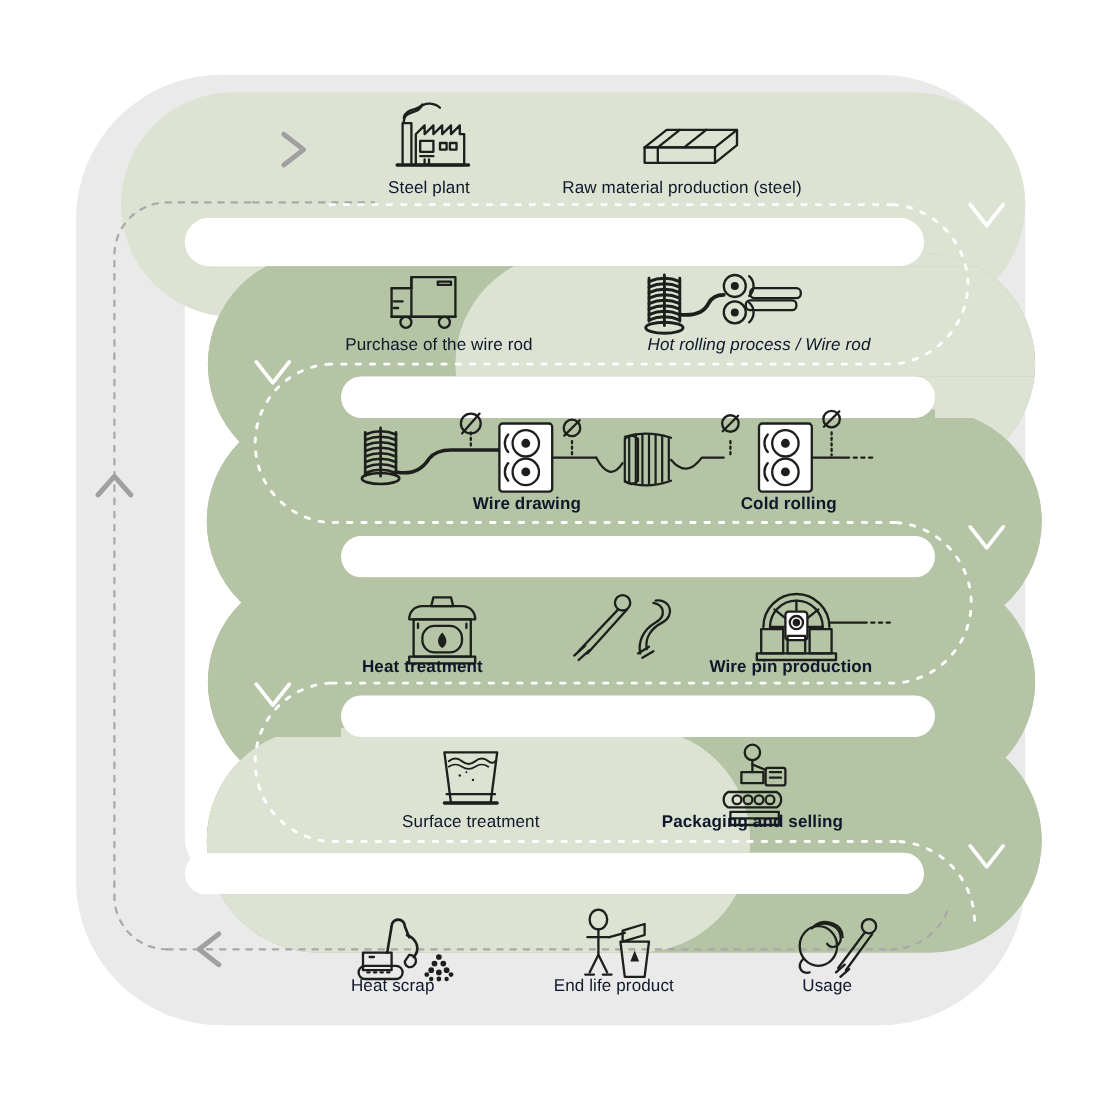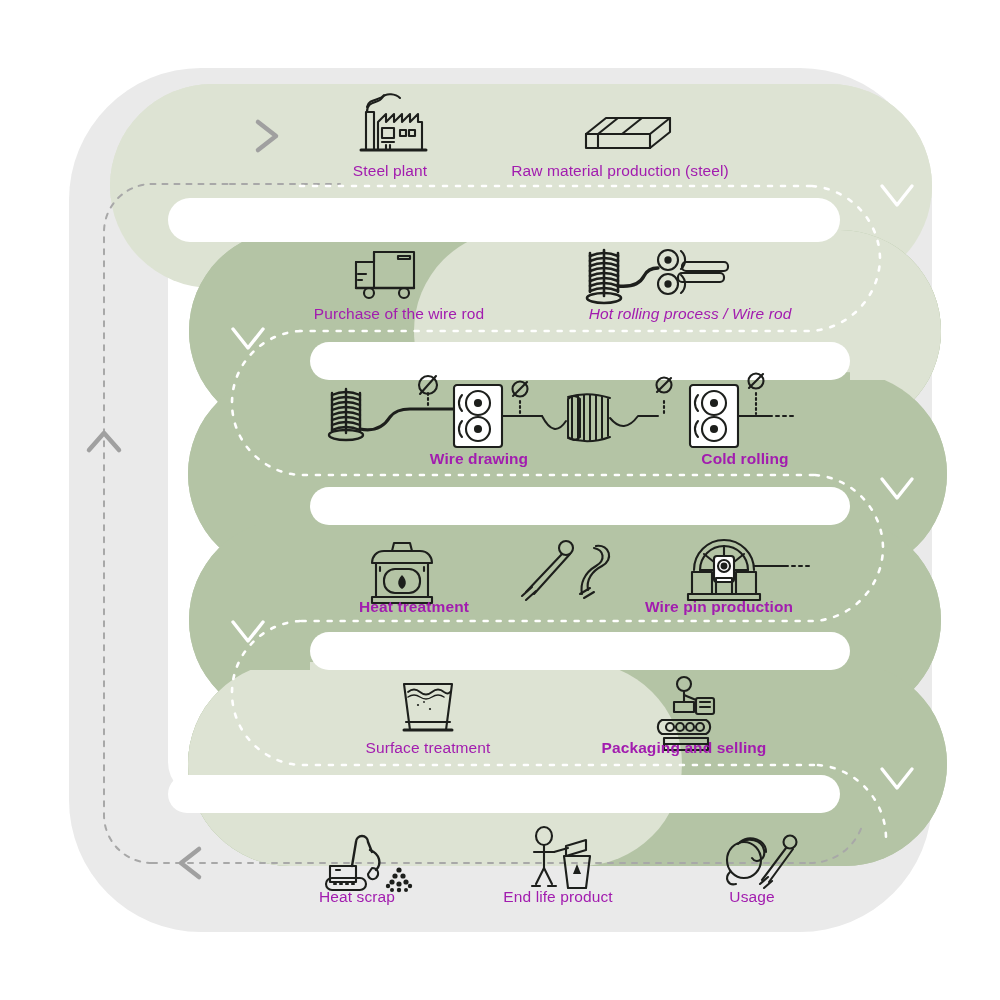--- a/index.html
+++ b/index.html
@@ -7,21 +7,21 @@
   body{
     width:1000px;height:1000px;
     font-family:"Liberation Sans","DejaVu Sans",sans-serif;
     overflow:hidden;
   }
   #stage{position:relative;width:1000px;height:1000px;}
   #stage svg.layer{position:absolute;left:0;top:0;width:1000px;height:1000px;}
   .lbl{
     position:absolute;
     font-size:15.5px;
-    color:#a21caf;
+    color:#0f172a;
     white-space:nowrap;
     transform:translate(-50%,0);
     letter-spacing:.1px;
   }
   .lbl.bold{font-weight:bold;}
 </style>
 </head>
 <body>
 
 <div id="stage">
@@ -456,23 +456,23 @@
 
   <div>
 
     <div class="lbl" style="left:390px;top:162px;">Steel plant</div>
     <div class="lbl" style="left:620px;top:162px;">Raw material production (steel)</div>
 
     <div class="lbl" style="left:399px;top:305px;">Purchase of the wire rod</div>
     <div class="lbl" style="left:690px;top:305px;font-style:italic;">Hot rolling process / Wire rod</div>
 
     <div class="lbl bold" style="left:479px;top:450px;">Wire drawing</div>
-    <div class="lbl bold" style="left:745px;top:450px;">Cold rolling</div>
-
-    <div class="lbl bold" style="left:414px;top:598px;">Heat treatment</div>
+    <div class="lbl bold" style="left:717px;top:450px;">Cold rolling</div>
+
+    <div class="lbl bold" style="left:384px;top:598px;">Heat treatment</div>
     <div class="lbl bold" style="left:719px;top:598px;">Wire pin production</div>
 
     <div class="lbl" style="left:428px;top:739px;text-align:center;">Surface treatment</div>
     <div class="lbl bold" style="left:684px;top:739px;">Packaging and selling</div>
 
     <div class="lbl" style="left:357px;top:888px;">Heat scrap</div>
     <div class="lbl" style="left:558px;top:888px;">End life product</div>
     <div class="lbl" style="left:752px;top:888px;text-align:center;">Usage</div>
 
   </div>

